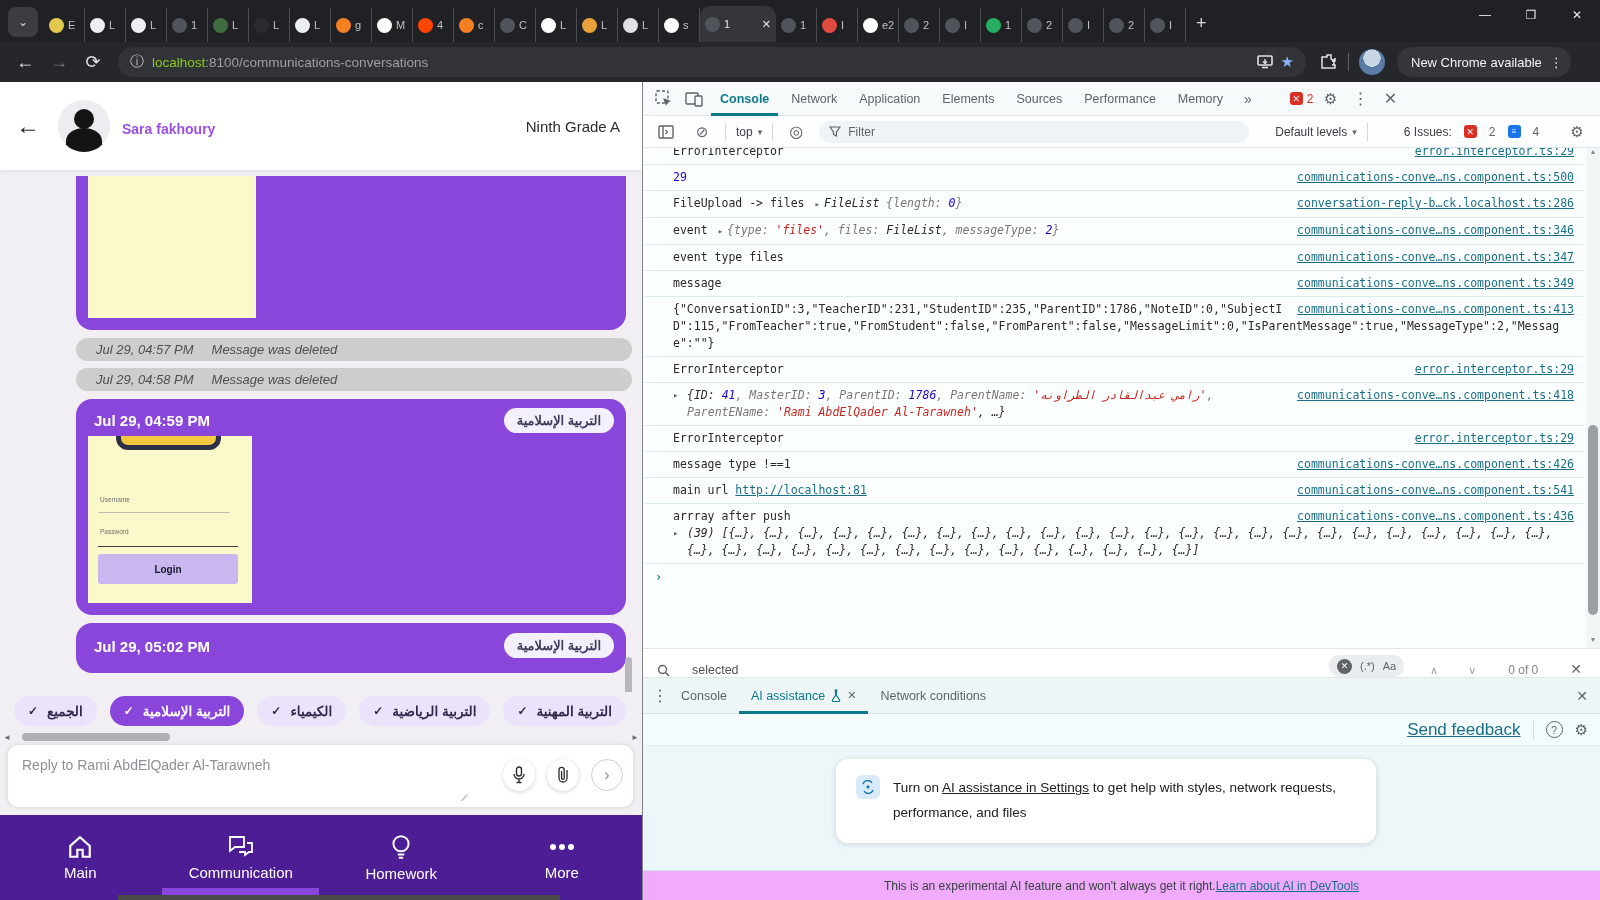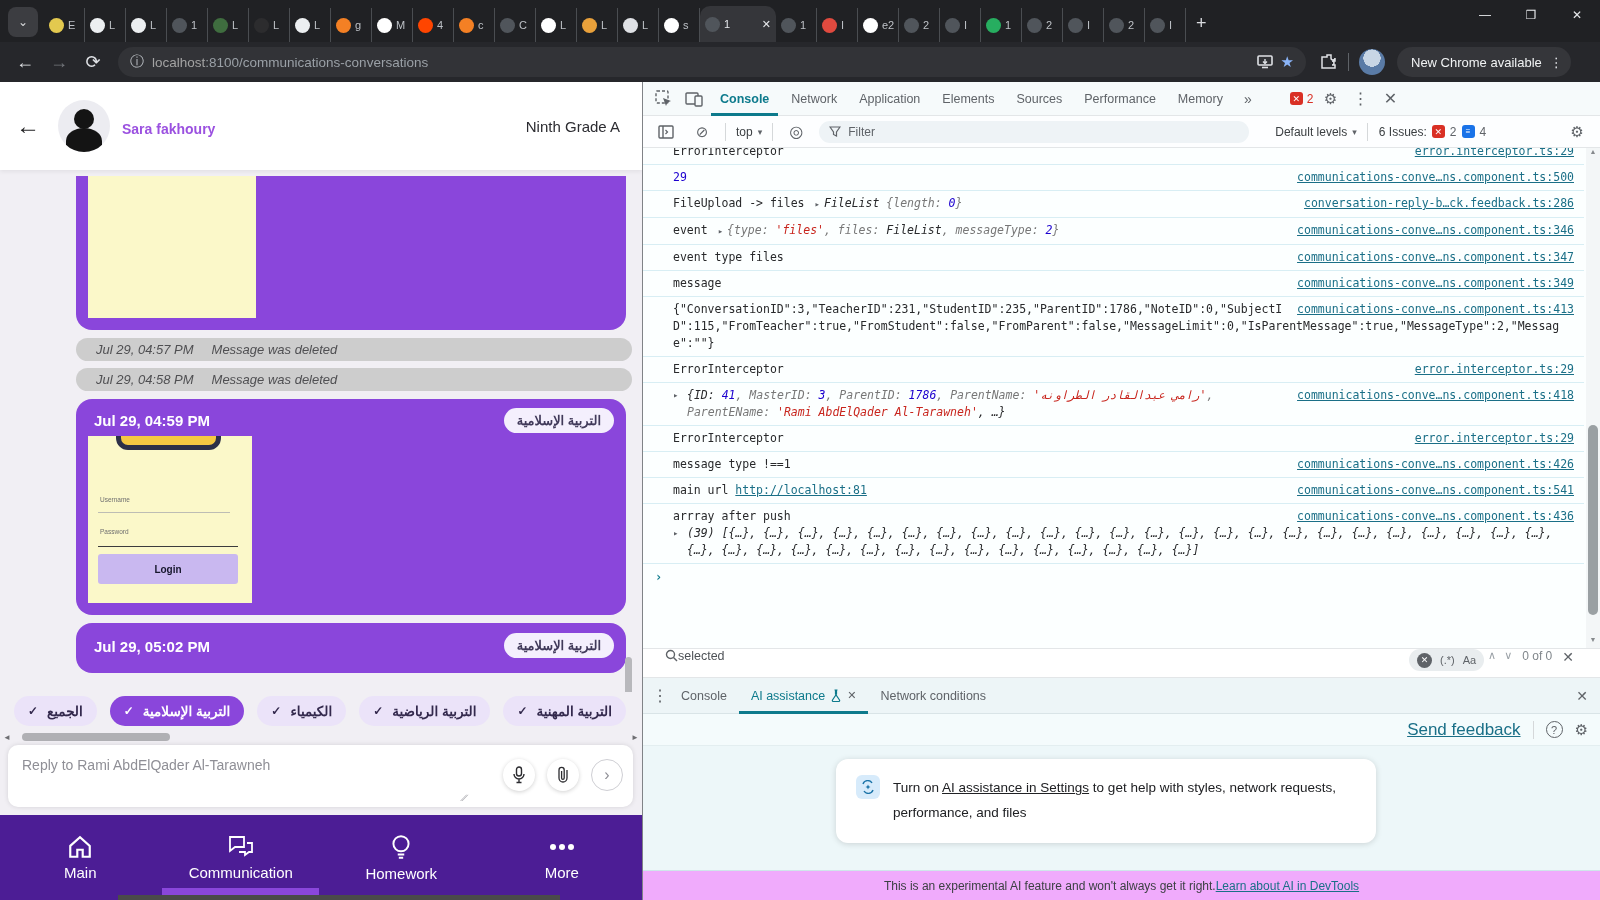--- a/index.html
+++ b/index.html
@@ -19,21 +19,21 @@
   .newtab{color:#dadce0;font-size:18px;margin:0 0 8px 10px}
   .wincontrols{margin-left:auto;display:flex;align-self:flex-start}
   .wc{width:46px;height:30px;color:#e8eaed;display:flex;align-items:center;justify-content:center;font-size:12px}
 
   .toolbar{position:absolute;left:0;top:42px;width:1600px;height:40px;background:#26272b;display:flex;align-items:center}
   .navbtn{color:#dfe1e5;font-size:18px;width:34px;text-align:center}
   .navbtn.dim{color:#74777c}
   .urlpill{height:30px;background:#323337;border-radius:15px;flex:0 0 auto;width:1188px;margin-left:8px;display:flex;align-items:center;padding:0 12px;gap:8px}
   .urlinfo{color:#bdc1c6;font-size:14px}
   .urltext{font-size:13.5px;color:#9aa0a6;flex:1}
-  .urltext b{color:#a3a3a3;font-weight:normal}
+  .urltext b{color:#84cc16;font-weight:normal}
   .inst svg,.puz svg{display:block}
   .star{color:#8ab4f8;font-size:15px}
   .puz{margin-left:14px}
   .pdiv{width:1px;height:18px;background:#5f6368;margin:0 10px}
   .avatar26{width:26px;height:26px;border-radius:50%;background:radial-gradient(circle at 50% 35%,#c8d6e5 0 40%,#5a7ba6 41% 100%)}
   .updatepill{margin-left:12px;height:30px;border-radius:15px;background:#35363a;color:#f1f3f4;font-size:13px;display:flex;align-items:center;padding:0 8px 0 14px;gap:8px}
   .updatepill .kebab{color:#e8eaed;font-size:13px}
 
   
   .app{position:absolute;left:0;top:82px;width:642px;height:818px;background:#f1eff4;overflow:hidden}
@@ -100,41 +100,41 @@
   .redsq{width:13px;height:13px;border-radius:3px;background:#d93025;color:#fff;font-size:9px;display:flex;align-items:center;justify-content:center}
   .bluesq{width:13px;height:13px;border-radius:3px;background:#1a73e8;color:#fff;font-size:8px;display:flex;align-items:center;justify-content:center}
   .cnt{font-size:12px;color:#5f6368}
   .gear{color:#5f6368;font-size:15px}
 
   .dtt2{position:absolute;left:0;top:34px;right:0;height:32px;background:#fdfeff;border-bottom:1px solid #e3e6e8;display:flex;align-items:center;padding:0 10px;gap:10px}
   .vsep{width:1px;height:18px;background:#d5d8da}
   .ctxsel{font-size:12px;color:#3c4043;display:flex;gap:5px;align-items:center}
   .filterpill{flex:1;height:22px;background:#eef3f6;border-radius:12px;display:flex;align-items:center;gap:7px;padding:0 10px;color:#5f6368;font-size:12px;max-width:430px}
   .lvl{font-size:12px;color:#3c4043;display:flex;gap:5px;align-items:center;margin-left:16px}
-  .issues{display:flex;align-items:center;gap:5px;margin-left:1px}
+  .issues{display:flex;align-items:center;gap:12px;margin-left:26px}
 
   .clog{position:absolute;left:0;top:66px;right:0;height:500px;font-family:"DejaVu Sans Mono",monospace;font-size:11.5px;color:#28292b;overflow:hidden;padding-right:16px}
   .crow{border-bottom:1px solid #d8eef4;padding:4px 10px 4px 30px;line-height:17px}
   .crow:after{content:"";display:block;clear:both}
   .clink{float:right;margin-left:14px;color:#1a6f87;text-decoration:underline;white-space:nowrap}
   .num{color:#1c00cf}
   .str{color:#c8251d}
   .gray{color:#777}
   .obj{font-style:italic}
   .exp{color:#5f6368;font-size:9px;margin:0 4px 0 10px}
   .exp2{color:#5f6368;font-size:9px;float:left;margin-left:-14px}
   .wrapjson{word-break:break-all}
   .objline{padding-left:14px}
   .arrline{padding-left:14px;font-style:italic}
   .prompt{color:#0d7a8c;font-weight:bold;padding:6px 0 0 12px;font-size:12px}
   .dtscroll{position:absolute;right:0;top:66px;width:14px;height:500px;background:#f3f6f7;display:flex;flex-direction:column;align-items:center}
   .sarr{color:#85898c;font-size:7px;height:12px}
   .sthumb{position:absolute;left:2px;top:277px;width:10px;height:190px;border-radius:5px;background:#9aa0a3}
 
-  .dtsearch{position:absolute;left:0;top:566px;right:0;height:30px;background:#fff;border-top:1px solid #e3e6e8;border-bottom:1px solid #e3e6e8;display:flex;align-items:flex-start;padding:0 22px;gap:0}
+  .dtsearch{position:absolute;left:0;top:566px;right:0;height:30px;background:#fff;border-top:1px solid #e3e6e8;border-bottom:1px solid #e3e6e8;display:flex;align-items:flex-end;padding:0 14px;gap:22px}
   .sval{flex:1;font-size:12.5px;color:#4d5156}
   .togglepill{height:22px;background:#e9edef;border-radius:12px;display:flex;align-items:center;gap:8px;padding:0 8px}
   .clearc{width:15px;height:15px;border-radius:50%;background:#5f6368;color:#fff;font-size:9px;display:flex;align-items:center;justify-content:center}
   .tgl{font-size:11px;color:#5f6368}
   .updn{color:#9aa0a6;font-size:11px;padding:0 4px}
   .matches{font-size:12px;color:#80868b;margin:0 6px}
   .xbtn{color:#5f6368;font-size:14px;padding:0 4px}
 
   .drawer{position:absolute;left:0;top:596px;right:0;height:36px;background:#edf5f7;border-bottom:1px solid #d9e4e7;display:flex;align-items:center;padding:0 8px}
   .dwtab{padding:0 12px;height:36px;display:flex;align-items:center;gap:6px;font-size:12.5px;color:#5f6368}
@@ -508,21 +508,21 @@
   <div class="clog">
     <div class="crow" style="margin-top:-9px">
       <a class="clink">error.interceptor.ts:29</a>
       <span>ErrorInterceptor</span>
     </div>
     <div class="crow">
       <a class="clink">communications-conve…ns.component.ts:500</a>
       <span class="num">29</span>
     </div>
     <div class="crow">
-      <a class="clink">conversation-reply-b…ck.feedback.ts:286</a>
+      <a class="clink">conversation-reply-b…ck.localhost.ts:286</a>
       <span>FileUpload -&gt; files</span><span class="exp">▸</span><span class="obj"><span>FileList </span><span class="gray">{length: </span><span class="num">0</span><span class="gray">}</span></span>
     </div>
     <div class="crow">
       <a class="clink">communications-conve…ns.component.ts:346</a>
       <span>event</span><span class="exp">▸</span><span class="obj"><span class="gray">{type: </span><span class="str">'files'</span><span class="gray">, files: </span><span>FileList</span><span class="gray">, messageType: </span><span class="num">2</span><span class="gray">}</span></span>
     </div>
     <div class="crow">
       <a class="clink">communications-conve…ns.component.ts:347</a>
       <span>event type files</span>
     </div>

